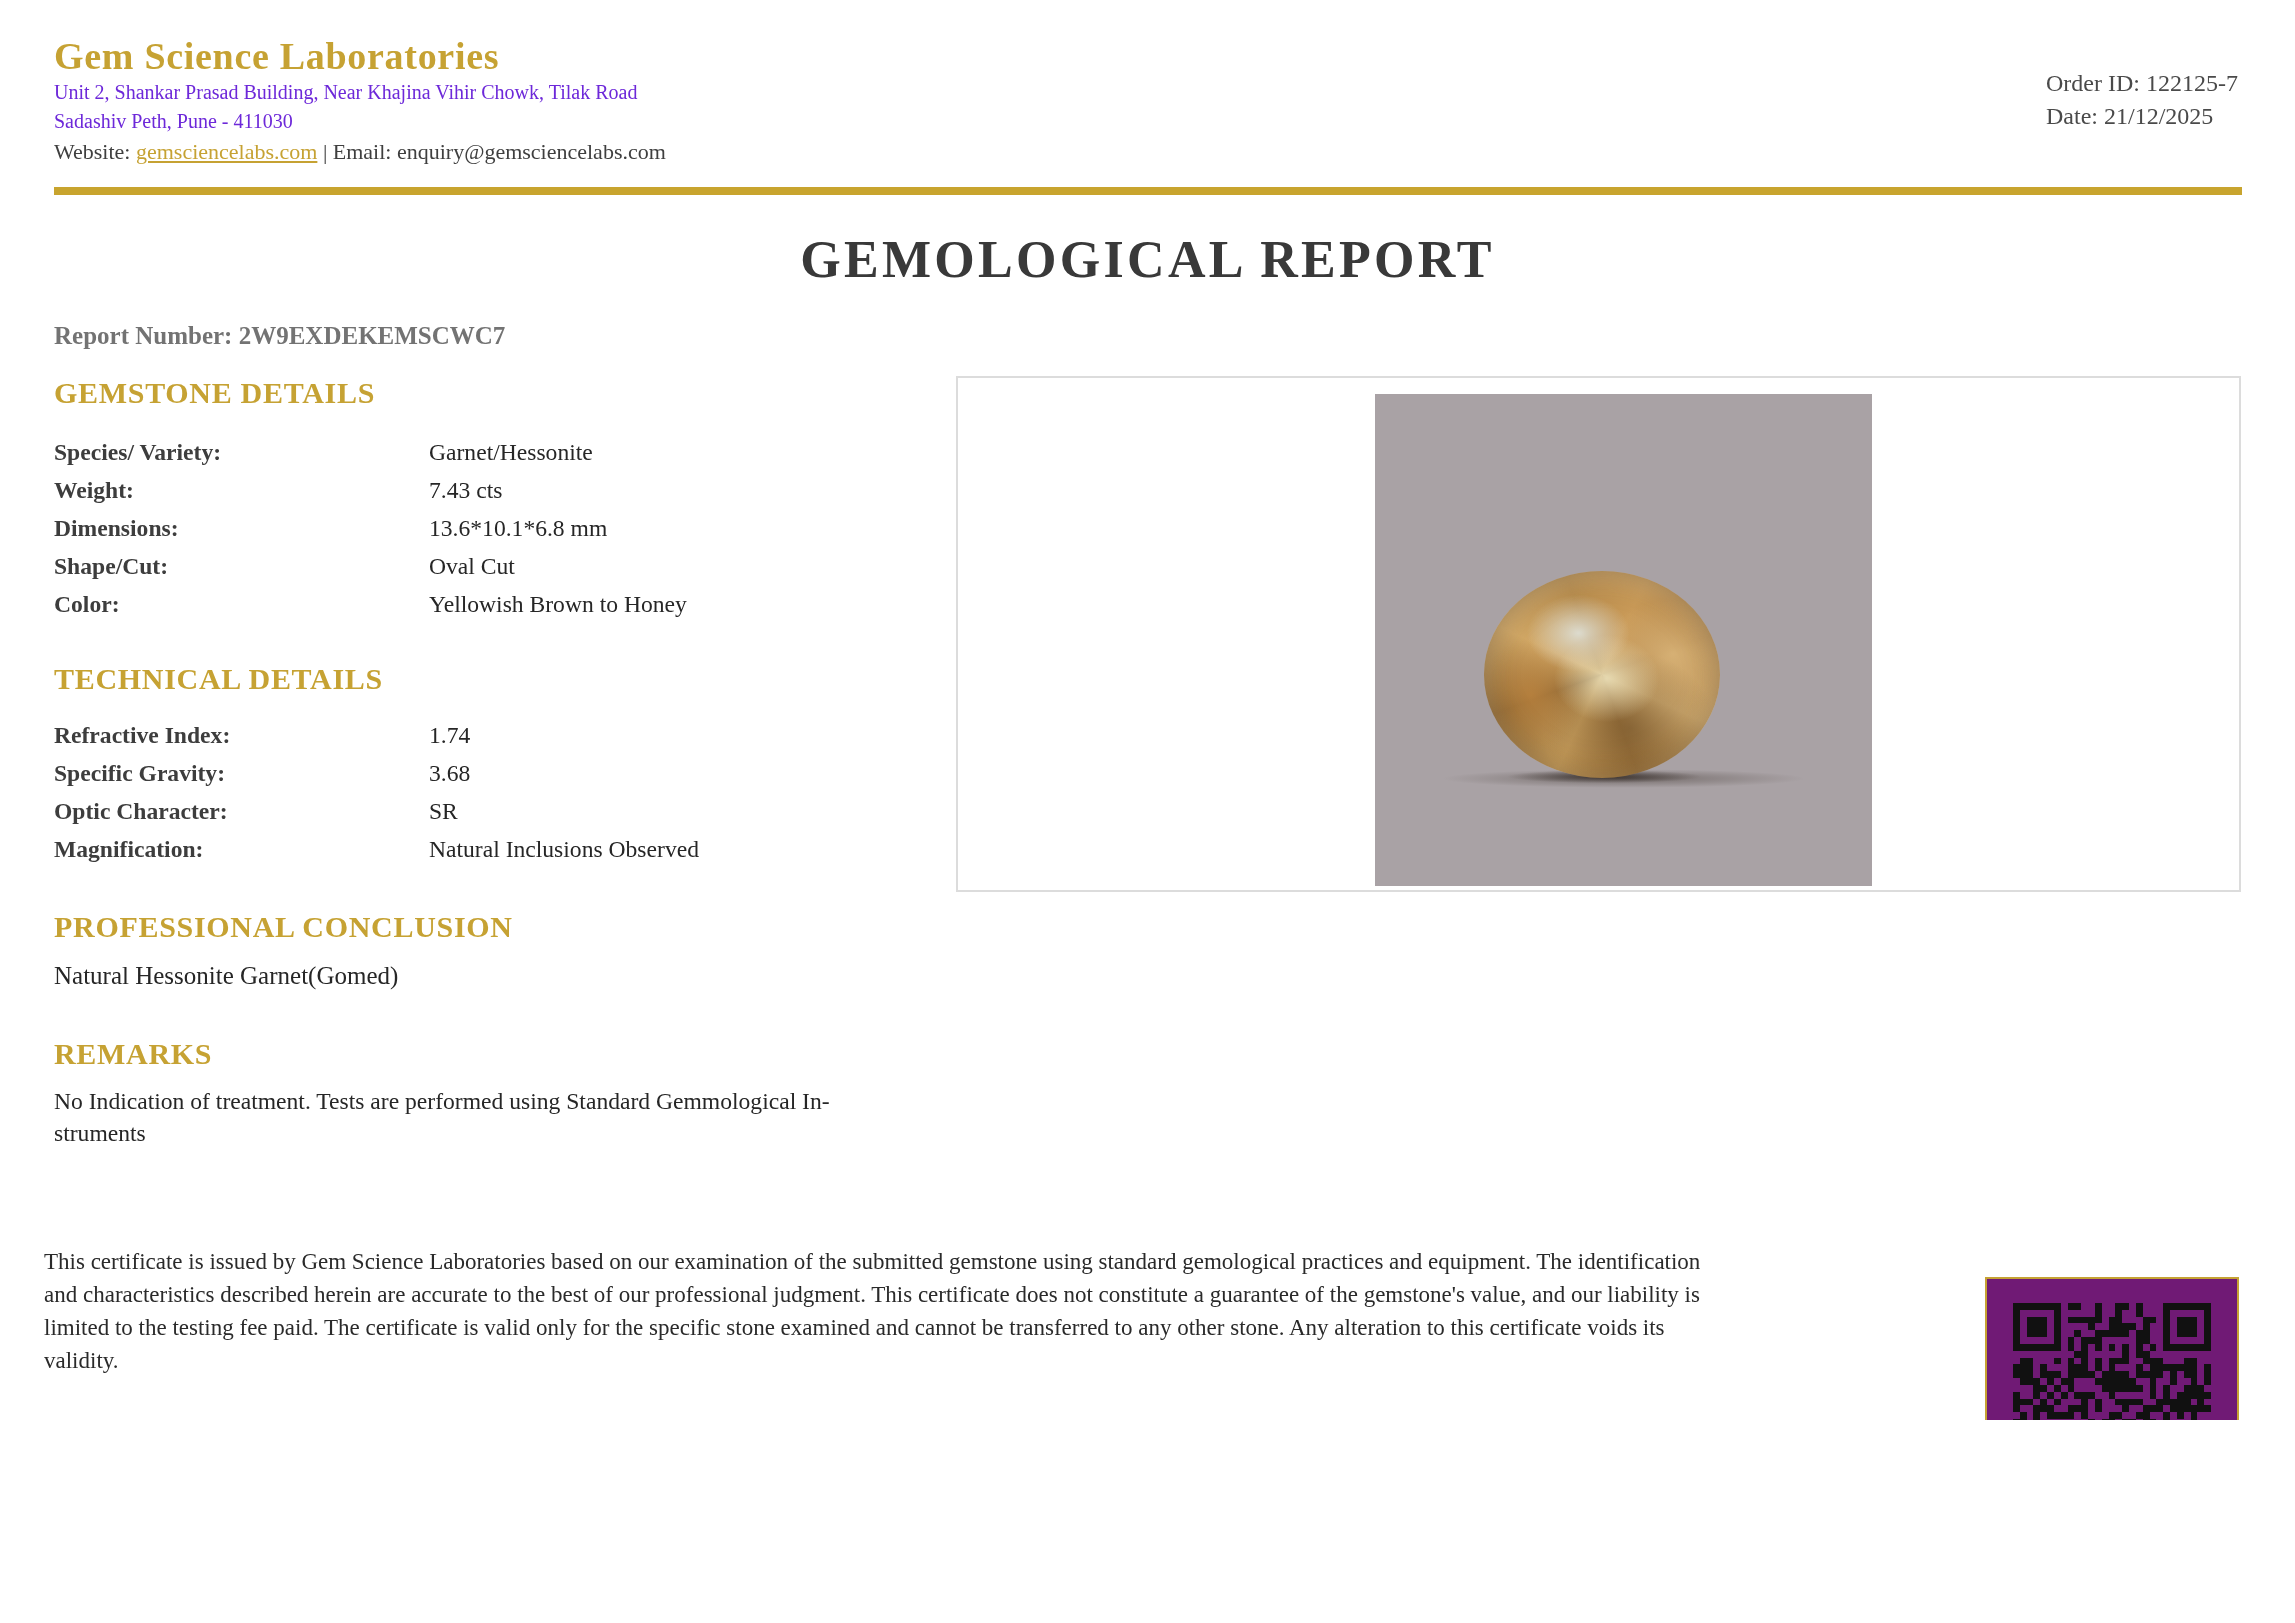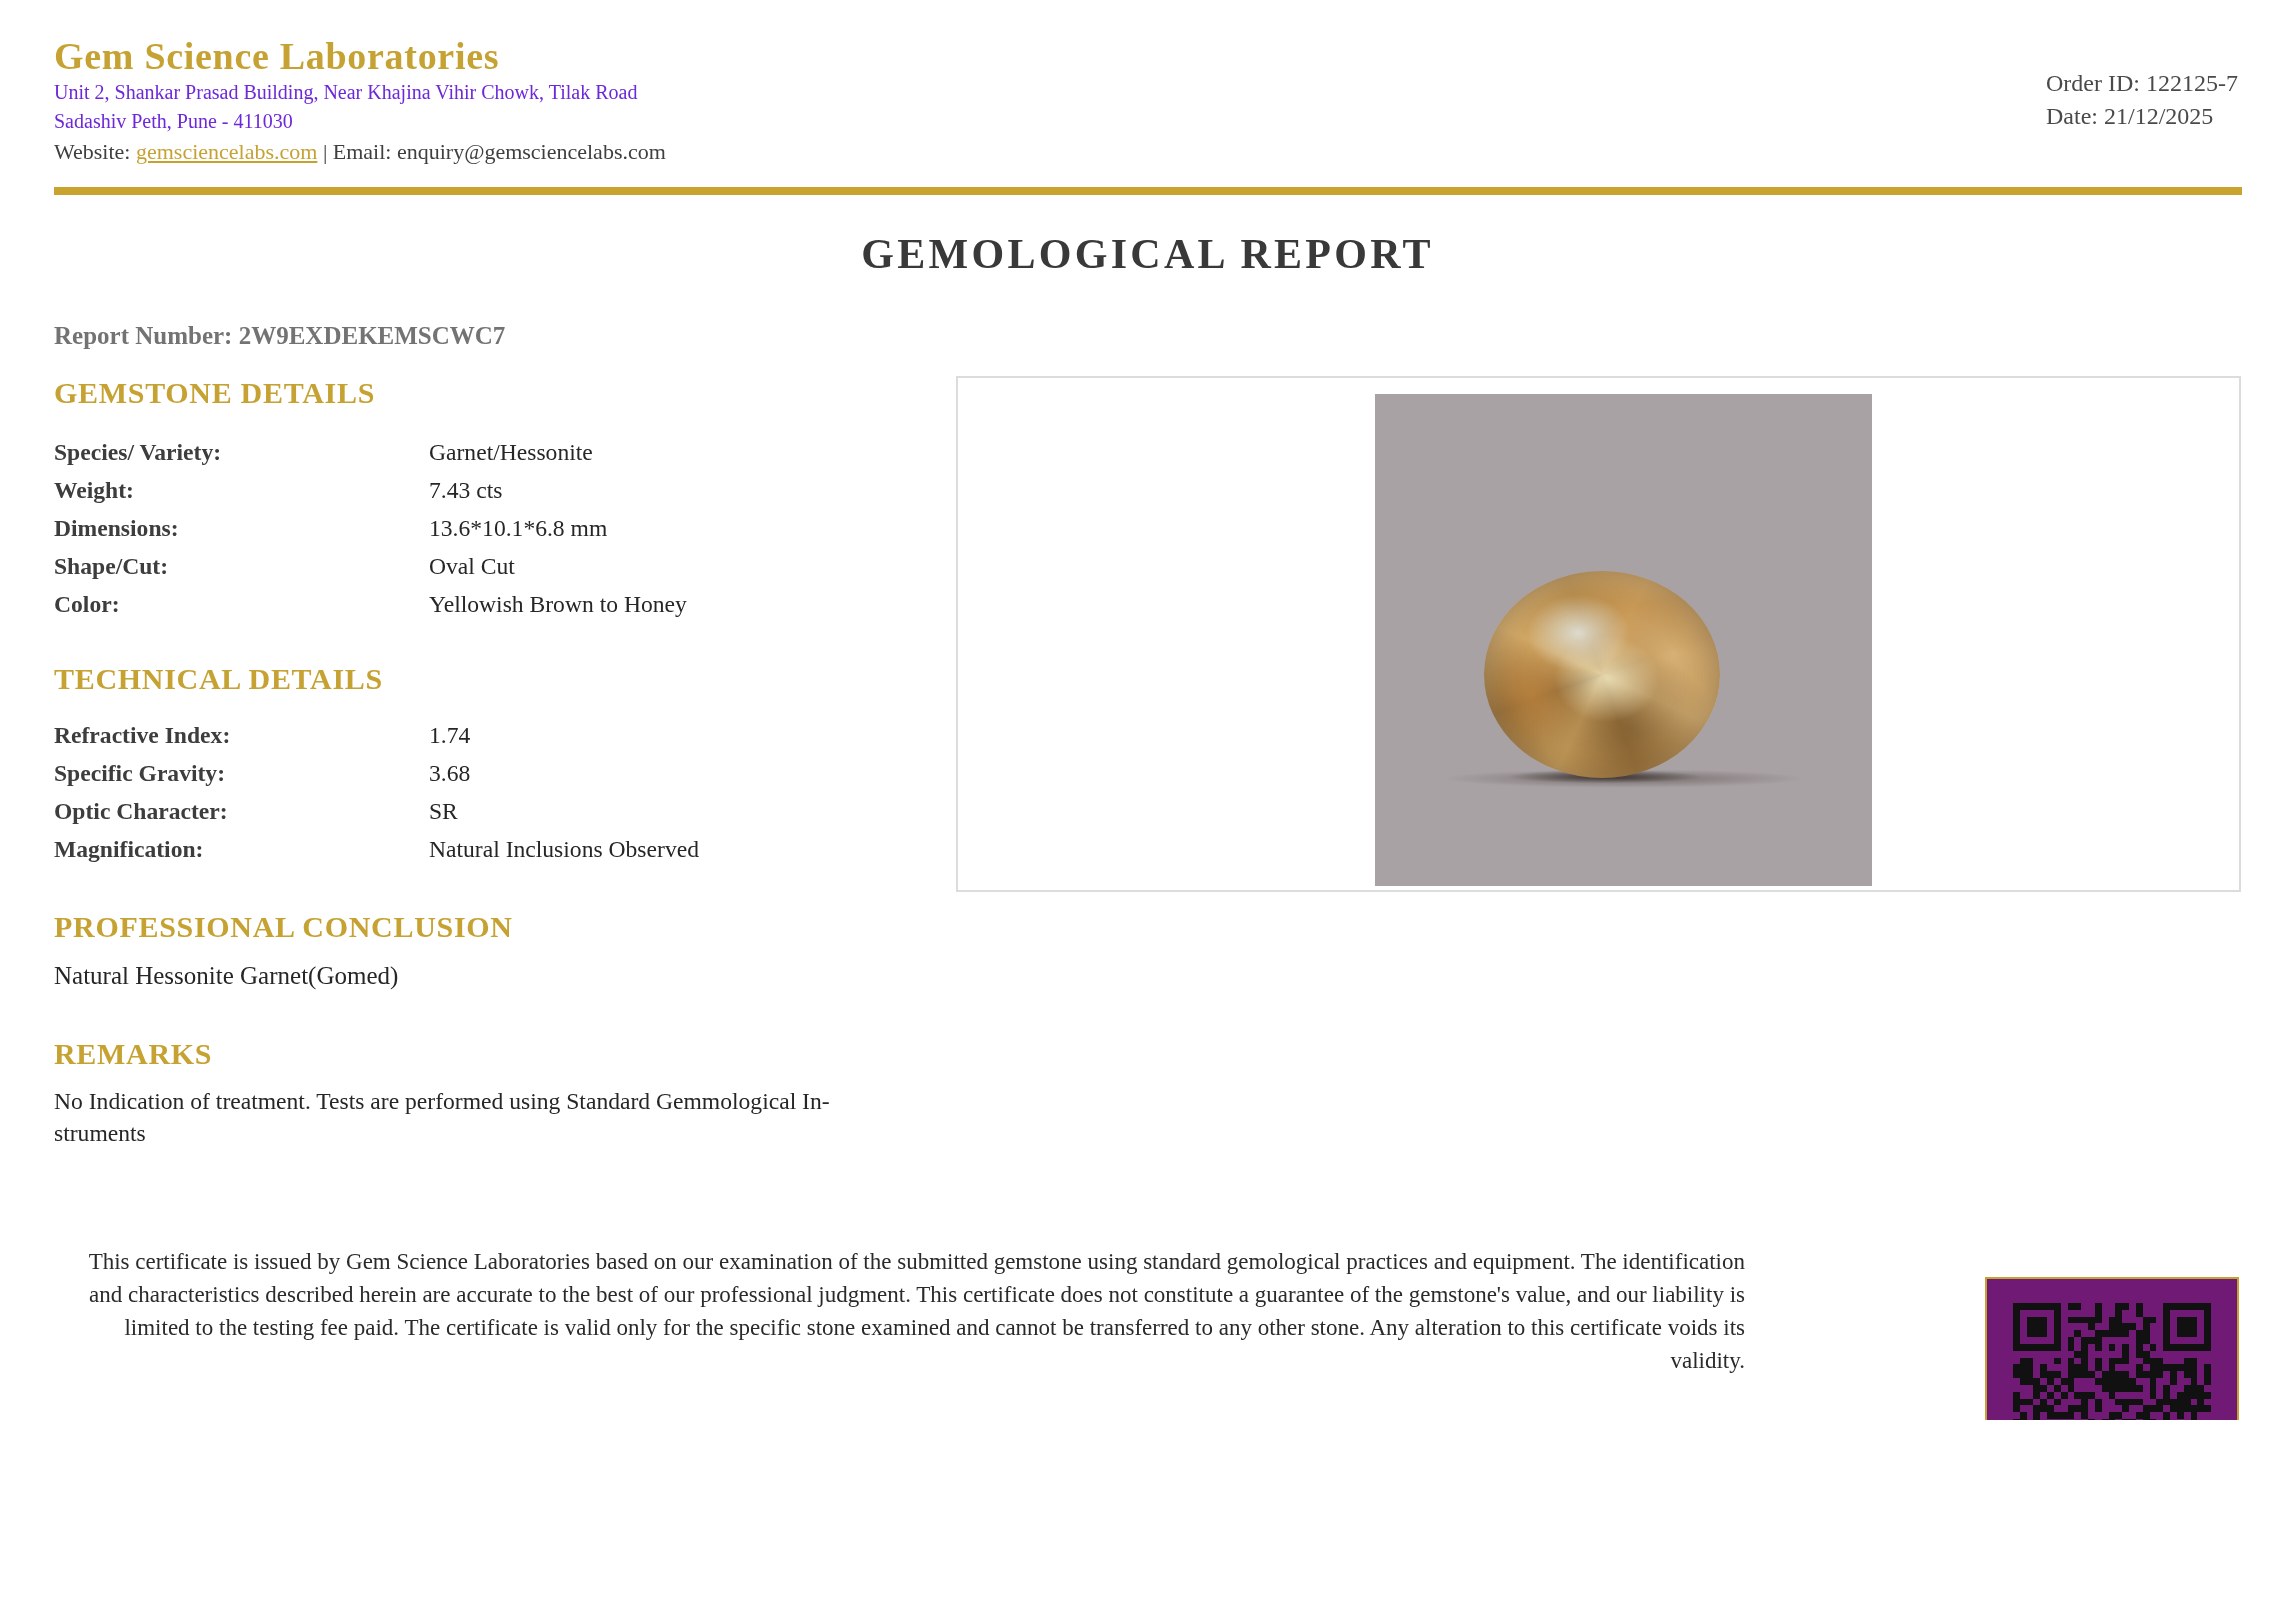--- a/index.html
+++ b/index.html
@@ -25,21 +25,21 @@
     position:absolute; left:2046px; top:67px;
     font-size:24px; color:#4a4a4a; line-height:33px;
   }
   .gold-bar {
     position:absolute; left:54px; top:187px;
     width:2188px; height:7.9px; background:#c8a42e;
   }
   
   .report-title {
     position:absolute; left:0; top:230px; width:100%;
-    text-align:center; font-size:42px; font-weight:bold;
+    text-align:center; font-size:52px; font-weight:bold;
     letter-spacing:3.3px; color:#393939;
   }
   .report-number {
     position:absolute; left:54px; top:322px;
     font-size:25px; font-weight:bold; color:#737373;
   }
   
   .sec-heading {
     position:absolute; left:54px;
     font-size:30px; font-weight:bold; color:#c6a233; letter-spacing:0.7px;
@@ -56,23 +56,23 @@
   .dvalue { font-size:23.6px; color:#262626; }
   .conclusion-text {
     position:absolute; left:54px; top:962px;
     font-size:25px; color:#262626;
   }
   .remarks-text {
     position:absolute; left:54px; top:1085px;
     font-size:23.6px; color:#262626; line-height:32px; max-width:877px;
   }
   .disclaimer {
-    position:absolute; left:70px; top:1245px;
+    position:absolute; left:44px; top:1245px;
     width:1675px; font-size:23px; color:#2a2a2a; line-height:33px;
-    text-align:right;
+    text-align:left;
   }
   .certificate-id {
     position:absolute; left:54px; top:1539px;
     font-size:25px; font-weight:bold; color:#2e2e2e;
   }
   
   .photo-frame {
     position:absolute; left:956px; top:376px;
     width:1285px; height:516px;
     border:2px solid #dcdcdc; background:#ffffff;

